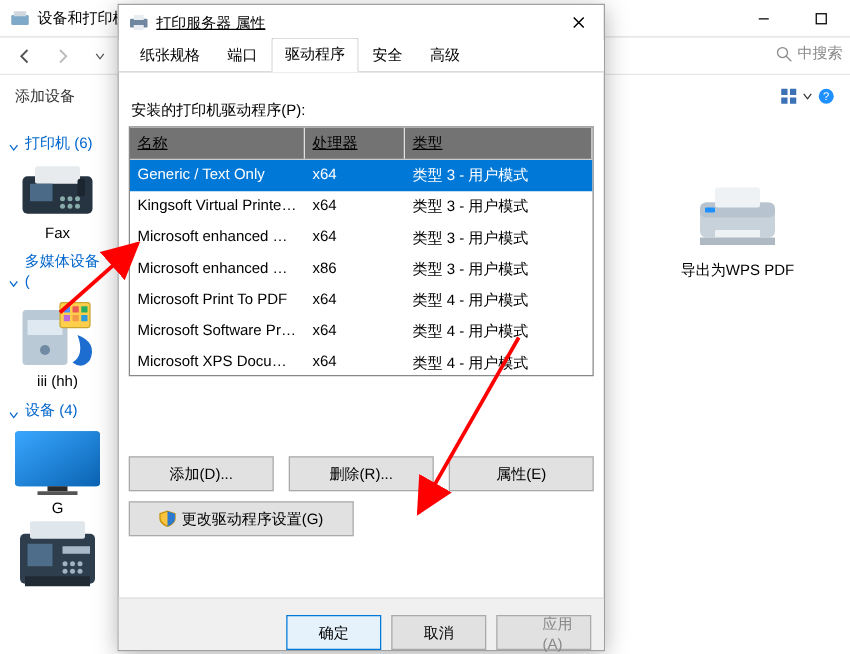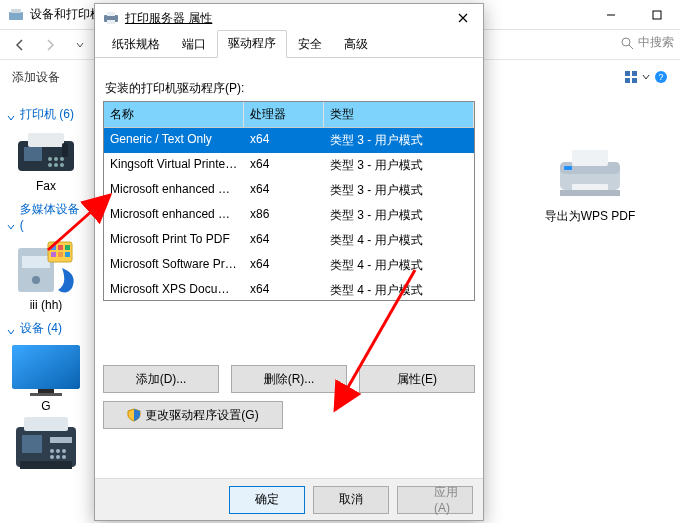--- a/index.html
+++ b/index.html
@@ -41,36 +41,36 @@
   .tabs-row { display:flex; align-items:flex-end; height:26px; padding:0 6px; background:#fff; border-bottom:1px solid #d0d0d0; gap:0; }
   .tab { padding:4px 10px 5px 10px; border:1px solid transparent; border-bottom:none; color:#000; position:relative; top:1px; }
   .tab.active { border:1px solid #d0d0d0; border-bottom:1px solid #fff; background:#fff; border-radius:2px 2px 0 0; }
 
   .dlg-body { position:absolute; left:8px; right:8px; top:60px; bottom:46px; }
   .server-row { display:flex; align-items:center; gap:12px; padding:6px 4px 14px 4px; }
   .server-icon { width:36px; height:40px; }
   .section-label { margin:16px 0 4px 2px; }
 
   .driver-table { border:1px solid #888; height:200px; overflow:hidden; }
-  .dt-head { display:flex; background:#7dd3fc; border-bottom:1px solid #ccc; }
+  .dt-head { display:flex; background:#737373; border-bottom:1px solid #ccc;text-decoration:underline; }
   .dt-head .col { padding:4px 6px; border-right:1px solid #e0e0e0; }
   .dt-body .row { display:flex; padding:2px 0; }
   .dt-body .row .col { padding:2px 6px; white-space:nowrap; overflow:hidden; text-overflow:ellipsis; }
   .col-name { width:140px; }
   .col-proc { width:80px; }
   .col-type { flex:1; }
   .row.selected { background:#0078d7; color:#fff; }
 
   .btn-row { display:flex; gap:12px; margin-top:64px; }
   .dlg-btn { flex:1; height:28px; border:1px solid #aaa; background:#e1e1e1; display:flex; align-items:center; justify-content:center; font-size:12px; }
   .dlg-btn.wide { width:180px; flex:none; }
   .driver-settings-row { margin-top:8px; }
   .shield { width:14px; height:14px; margin-right:4px; }
 
-  .dlg-footer { position:absolute; left:0; right:0; bottom:0; height:42px; border-top:1px solid #ddd; background:#f0f0f0; display:flex; align-items:center; justify-content:flex-end; gap:8px; padding:0 10px; }
+  .dlg-footer { position:absolute; left:0; right:0; bottom:0; height:42px; border-top:1px solid #ddd; background:#f0f0f0; display:flex; align-items:flex-end; justify-content:flex-end; gap:8px; padding:0 10px; }
   .dlg-footer .dlg-btn { flex:none; width:76px; }
   .dlg-btn.primary { border:1px solid #0078d7; background:#e5f1fb; }
   .dlg-btn.disabled { color:#888;padding-left:36px; }
 
   
   .arrows { position:absolute; left:0; top:0; width:680px; height:523px; pointer-events:none; }
 </style>
 </head>
 <body>
 

